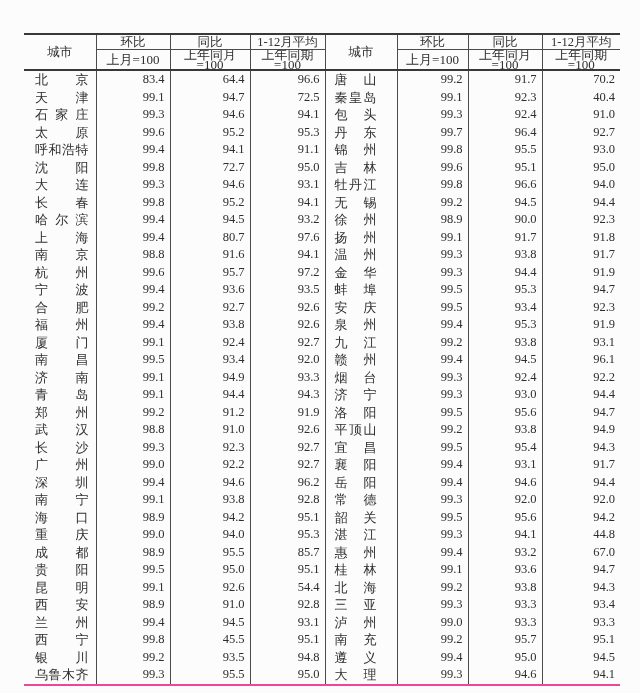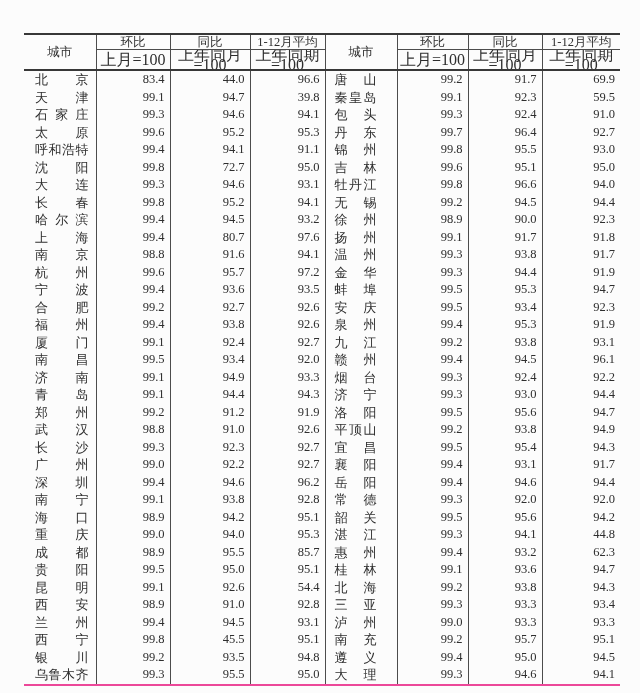--- a/index.html
+++ b/index.html
@@ -22,21 +22,21 @@
     font-weight:normal;
     white-space:nowrap;
     overflow:hidden;
   }
   
   .price-table col{}
   .price-table .vline{border-left:1px solid #4c4c4c;}
   
   thead tr.h1 th{border-top:2px solid #383838;height:14px;font-size:12.5px;line-height:13px;text-align:center;}
   thead tr.h1 th.sub-split{border-bottom:1px solid #4c4c4c;}
-  thead tr.h2 th{height:19px;font-size:16px;line-height:9.5px;text-align:center;vertical-align:middle;}
+  thead tr.h2 th{height:19px;font-size:13px;line-height:9.5px;text-align:center;vertical-align:middle;}
   thead th.city-h{font-size:13px;text-align:center;vertical-align:middle;}
   thead{border-bottom:2px solid #383838;}
   .price-table{border-bottom:2px solid #ec4899;}
   .subline{display:block;}
   
   tbody tr{height:17.5px;}
   tbody td{font-size:12.5px;line-height:17.5px;vertical-align:middle;}
   td.val{text-align:right;padding-right:5px;font-family:"Liberation Serif","DejaVu Serif",serif;}
   td.city .city-wrap{
     display:flex;justify-content:space-between;align-items:center;
@@ -93,52 +93,52 @@
   </thead>
   <tbody>
       <tr>
         <td class="city left">
           <div class="city-wrap">
             <span>北</span>
             <span>京</span>
           </div>
         </td>
         <td class="val vline">83.4</td>
-        <td class="val vline">44.0</td>
+        <td class="val vline">64.4</td>
         <td class="val vline">96.6</td>
         <td class="city right vline">
           <div class="city-wrap">
             <span>唐</span>
             <span>山</span>
           </div>
         </td>
         <td class="val vline">99.2</td>
         <td class="val vline">91.7</td>
-        <td class="val vline">69.9</td>
+        <td class="val vline">70.2</td>
       </tr>
       <tr>
         <td class="city left">
           <div class="city-wrap">
             <span>天</span>
             <span>津</span>
           </div>
         </td>
         <td class="val vline">99.1</td>
         <td class="val vline">94.7</td>
-        <td class="val vline">39.8</td>
+        <td class="val vline">72.5</td>
         <td class="city right vline">
           <div class="city-wrap">
             <span>秦</span>
             <span>皇</span>
             <span>岛</span>
           </div>
         </td>
         <td class="val vline">99.1</td>
         <td class="val vline">92.3</td>
-        <td class="val vline">59.5</td>
+        <td class="val vline">40.4</td>
       </tr>
       <tr>
         <td class="city left">
           <div class="city-wrap">
             <span>石</span>
             <span>家</span>
             <span>庄</span>
           </div>
         </td>
         <td class="val vline">99.3</td>
@@ -650,21 +650,21 @@
         <td class="val vline">95.5</td>
         <td class="val vline">85.7</td>
         <td class="city right vline">
           <div class="city-wrap">
             <span>惠</span>
             <span>州</span>
           </div>
         </td>
         <td class="val vline">99.4</td>
         <td class="val vline">93.2</td>
-        <td class="val vline">62.3</td>
+        <td class="val vline">67.0</td>
       </tr>
       <tr>
         <td class="city left">
           <div class="city-wrap">
             <span>贵</span>
             <span>阳</span>
           </div>
         </td>
         <td class="val vline">99.5</td>
         <td class="val vline">95.0</td>

